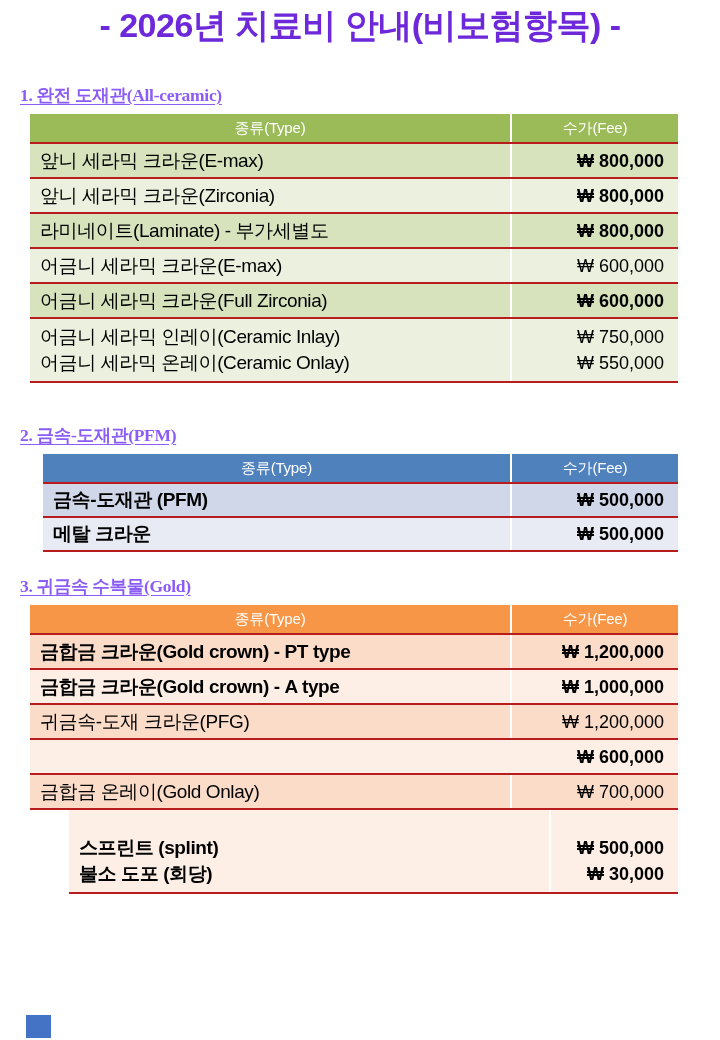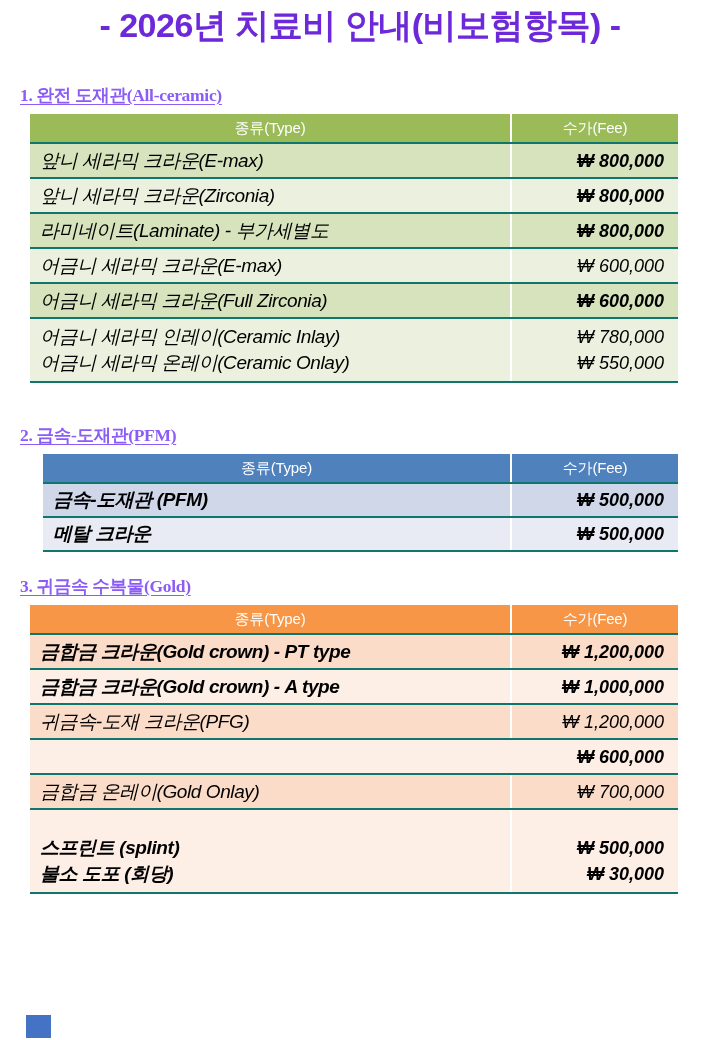--- a/index.html
+++ b/index.html
@@ -22,38 +22,38 @@
     font-size: 17.5px; line-height: 21px; font-weight: 700;
     text-decoration: underline; text-underline-offset: 3px;
     color: #8b5cf6; letter-spacing: -0.3px; font-family: Liberation Serif, serif;
   }
   .s2 .section-heading { }
   .s3 .section-heading { margin-top: 24px; }
 
   .price-table { margin-left: 30px; width: 648px; }
   .s2 .price-table { margin-left: 43px; width: 635px; }
 
-  .row { display: flex; border-bottom: 2px solid #0f766e; }
+  .row { display: flex; border-bottom: 2px solid #b91c1c; }
   .row.header { height: 30px; background: var(--accent); }
   .row.single { height: 35px; }
   .row.double1 { height: 64px; }
-  .row.double3 { height: 84px; }
+  .row.double3 { height: 84px; margin-left: 39px; }
   .row.dark  { background: var(--dark); }
   .row.light { background: var(--light); }
 
   .hcell {
     display: flex; align-items: center; justify-content: center;
     color: #ffffff; font-size: 15px; letter-spacing: -0.2px;
   }
   .hcell.type { width: 482px; border-right: 2px solid #fff; }
   .s2 .hcell.type { width: 469px; }
   .hcell.fee { flex: 1; }
 
   .cell {
-    display: flex; flex-direction: column; justify-content: center; font-style: italic;
+    display: flex; flex-direction: column; justify-content: center;
   }
   .cell.type {
     width: 482px; border-right: 2px solid #fff;
     padding-left: 10px; text-align: left; font-size: 19px;
     letter-spacing: -0.4px;
   }
   .s2 .cell.type { width: 469px; }
   .cell.fee {
     flex: 1; padding-right: 14px; text-align: right; font-size: 18px;
   }
@@ -120,21 +120,21 @@
         <div class="cell fee b">
             <div class="line">₩ 600,000</div>
           </div>
       </div>
       <div class="row double1 light">
         <div class="cell type">
           <div class="line">어금니 세라믹 인레이(Ceramic Inlay)</div>
           <div class="line">어금니 세라믹 온레이(Ceramic Onlay)</div>
         </div>
         <div class="cell fee">
-          <div class="line">₩ 780,000</div>
+          <div class="line">₩ 750,000</div>
           <div class="line">₩ 550,000</div>
         </div>
       </div>
     </div>
   </section>
 
   <section class="s2" style="--accent: #4F81BD; --dark: #CFD7E9; --light: #E9EBF4;">
     <h2 class="section-heading">2. 금속-도재관(PFM)</h2>
     <div class="price-table">
       <div class="row header">

